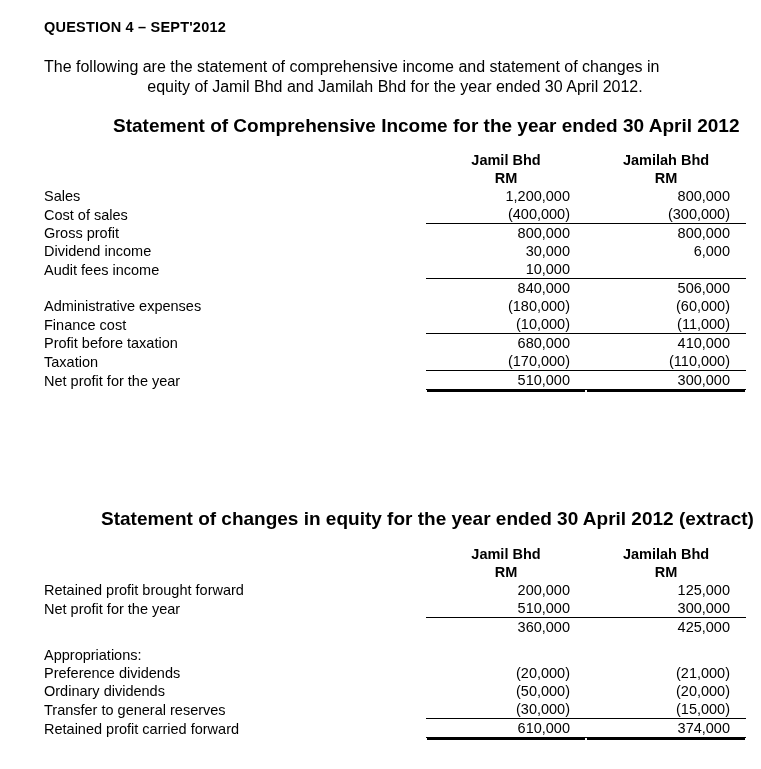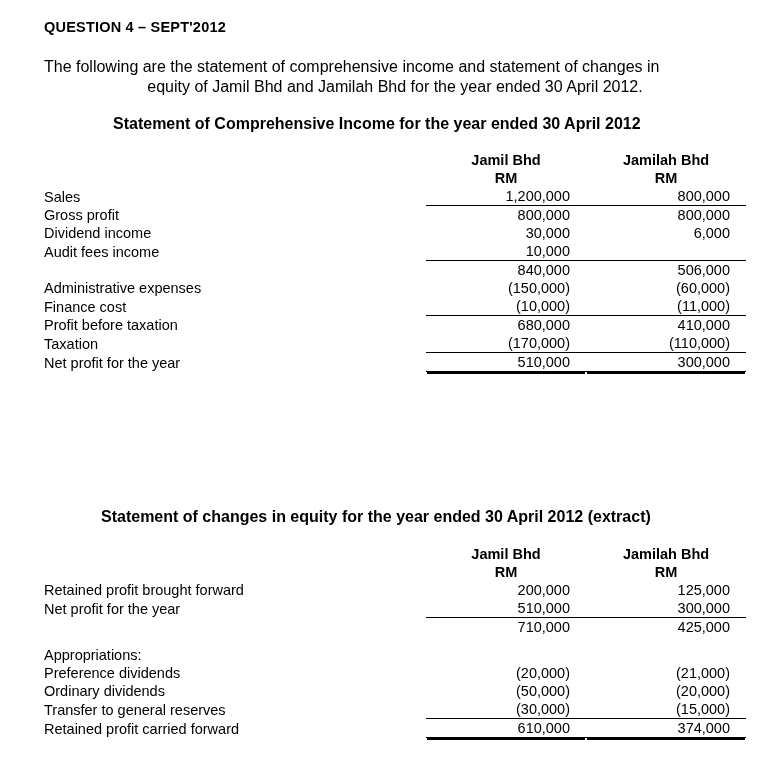--- a/index.html
+++ b/index.html
@@ -37,21 +37,21 @@
     width: 702px;
     font-size: 16px;
     line-height: 20px;
     text-align: justify;
     text-justify: inter-word;
   }
   .intro .lastline { text-align: center; }
 
   .stmt-title {
     position: absolute;
-    font-size: 16px;
+    font-size: 19px;
     font-weight: bold;
     white-space: nowrap;
   }
   .stmt-title.one { left: 113px; top: 115px; }
   .stmt-title.two { left: 101px; top: 508px; }
 
   
   .stmt {
     position: absolute;
     border-collapse: collapse;
@@ -127,20 +127,25 @@
         <th>RM</th>
       </tr>
     </thead>
     <tbody>
       <tr>
         <td class="label">Sales</td>
         <td class="num">1,200,000</td>
         <td class="num">800,000</td>
       </tr>
       <tr>
+        <td class="label">Cost of sales</td>
+        <td class="num">(400,000)</td>
+        <td class="num">(300,000)</td>
+      </tr>
+      <tr>
         <td class="label">Gross profit</td>
         <td class="num rule-top">800,000</td>
         <td class="num rule-top">800,000</td>
       </tr>
       <tr>
         <td class="label">Dividend income</td>
         <td class="num">30,000</td>
         <td class="num">6,000</td>
       </tr>
       <tr>
@@ -148,21 +153,21 @@
         <td class="num">10,000</td>
         <td class="num"></td>
       </tr>
       <tr>
         <td class="label"></td>
         <td class="num rule-top">840,000</td>
         <td class="num rule-top">506,000</td>
       </tr>
       <tr>
         <td class="label">Administrative expenses</td>
-        <td class="num">(150,000)</td>
+        <td class="num">(180,000)</td>
         <td class="num">(60,000)</td>
       </tr>
       <tr>
         <td class="label">Finance cost</td>
         <td class="num">(10,000)</td>
         <td class="num">(11,000)</td>
       </tr>
       <tr>
         <td class="label">Profit before taxation</td>
         <td class="num rule-top">680,000</td>
@@ -207,21 +212,21 @@
         <td class="num">200,000</td>
         <td class="num">125,000</td>
       </tr>
       <tr>
         <td class="label">Net profit for the year</td>
         <td class="num">510,000</td>
         <td class="num">300,000</td>
       </tr>
       <tr>
         <td class="label"></td>
-        <td class="num rule-top">710,000</td>
+        <td class="num rule-top">360,000</td>
         <td class="num rule-top">425,000</td>
       </tr>
       <tr class="spacer-sm">
         <td></td>
         <td></td>
         <td></td>
       </tr>
       <tr>
         <td class="label">Appropriations:</td>
         <td class="num"></td>

